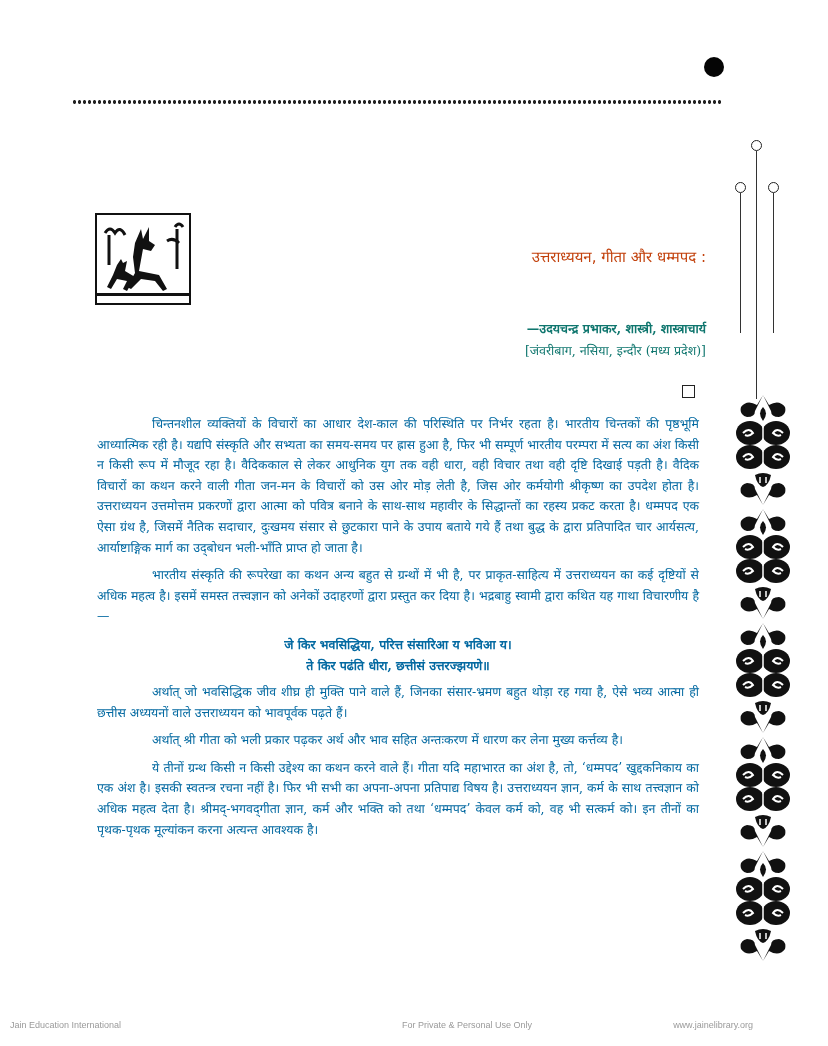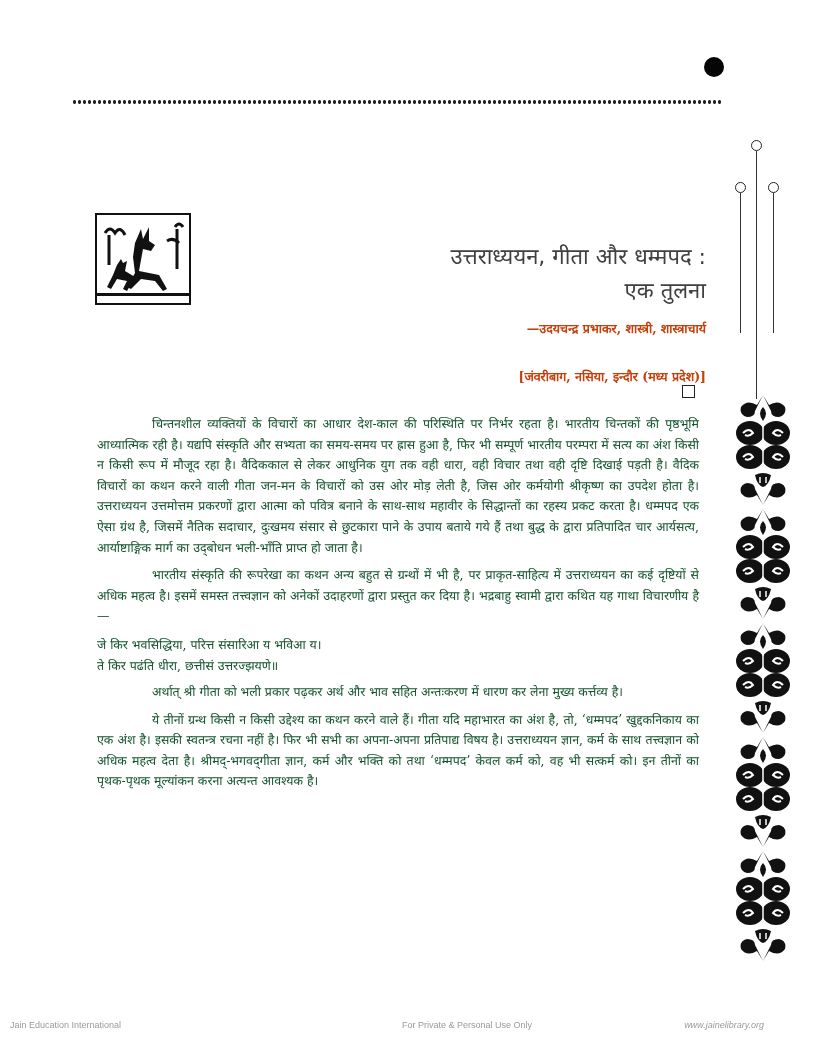--- a/index.html
+++ b/index.html
@@ -22,51 +22,51 @@
     position: absolute; width: 9px; height: 9px; border: 1.4px solid #222;
     border-radius: 50%; background: #fff;
   }
   .pin-line { position: absolute; width: 1px; background: #333; }
   .illustration {
     position: absolute; left: 95px; top: 213px; width: 96px; height: 92px;
   }
   .title {
     position: absolute; right: 122px; top: 240px; text-align: right;
     font-family: "DejaVu Sans", "Liberation Sans", sans-serif;
-    font-size: 22px; line-height: 34px; color: #404040; font-weight: normal; margin-left: 35px;
+    font-size: 15px; line-height: 34px; color: #c2410c; font-weight: normal; margin-left: 35px;
   }
   .byline {
     position: absolute; right: 122px; top: 318px; text-align: right;
-    font-size: 12.5px; line-height: 22px; color: #c2410c;
+    font-size: 12.5px; line-height: 22px; color: #0f766e;
   }
   .byline .author { font-weight: bold; }
-  .byline .bracket { font-weight: bold; margin-top: 26px; }
+  .byline .bracket { font-weight: normal; }
   .box-mark {
     position: absolute; left: 682px; top: 385px; width: 11px; height: 11px;
     border: 1.3px solid #222;
   }
   .body-text {
     position: absolute; left: 97px; top: 414px; width: 602px;
-    font-size: 12.4px; line-height: 20.6px; color: #14532d; text-align: justify;
+    font-size: 12.4px; line-height: 20.6px; color: #0369a1; text-align: justify;
   }
   .body-text p { margin: 0 0 7px 0; text-indent: 55px; }
   .verse {
-    font-weight: normal; margin: 2px 0 6px 0; text-indent: 0 !important;
+    text-align: center; font-weight: bold; margin: 2px 0 6px 0; text-indent: 0 !important;
     line-height: 21px;
   }
   .verse div { text-indent: 0; }
   .ornament-col { position: absolute; left: 733px; top: 393px; width: 60px; height: 572px; }
   .footer {
     position: absolute; top: 1020px; left: 0; width: 768px; height: 14px;
     font-family: "Liberation Sans", sans-serif; font-size: 9px; color: #9a9a9a;
   }
   .footer span { position: absolute; top: 0; }
   .footer .f-left { left: 10px; }
   .footer .f-center { left: 358px; margin-left: 44px; }
-  .footer .f-right { right: 4px; font-style: italic; }
+  .footer .f-right { right: 15px; }
 </style>
 </head>
 <body>
 
 <div class="page-dot"></div>
 <div class="dot-rule"></div>
 
 <div class="pins">
   <div class="pin-circle" style="left:21px;top:0;"></div>
   <div class="pin-line" style="left:26px;top:11px;height:248px;"></div>
@@ -88,37 +88,37 @@
     <g fill="#111">
       <path d="M40 30 l6 -14 l2 10 l6 -12 l0 14 l6 4 l-4 6 l-8 -2 l-4 22 l20 4 l8 14 l-4 2 l-8 -10 l-14 -2 l-10 10 l-4 -2 l8 -14 l-2 -16 z"></path>
       <path d="M22 52 l4 -6 l2 4 l4 -2 l-2 10 l10 6 l-8 14 l-4 -2 l4 -8 l-10 -2 l-6 10 l-4 -2 l6 -12 z"></path>
       <rect x="2" y="80" width="92" height="3"></rect>
     </g>
   </svg>
 </div>
 
 <div class="title">
   <div>उत्तराध्ययन, गीता और धम्मपद :</div>
-  <div>एक तुलना</div>
 </div>
 
 <div class="byline">
   <div class="author">—उदयचन्द्र प्रभाकर, शास्त्री, शास्त्राचार्य</div>
   <div class="bracket">[जंवरीबाग, नसिया, इन्दौर (मध्य प्रदेश)]</div>
 </div>
 
 <div class="box-mark"></div>
 
 <div class="body-text">
   <p>चिन्तनशील व्यक्तियों के विचारों का आधार देश-काल की परिस्थिति पर निर्भर रहता है। भारतीय चिन्तकों की पृष्ठभूमि आध्यात्मिक रही है। यद्यपि संस्कृति और सभ्यता का समय-समय पर ह्रास हुआ है, फिर भी सम्पूर्ण भारतीय परम्परा में सत्य का अंश किसी न किसी रूप में मौजूद रहा है। वैदिककाल से लेकर आधुनिक युग तक वही धारा, वही विचार तथा वही दृष्टि दिखाई पड़ती है। वैदिक विचारों का कथन करने वाली गीता जन-मन के विचारों को उस ओर मोड़ लेती है, जिस ओर कर्मयोगी श्रीकृष्ण का उपदेश होता है। उत्तराध्ययन उत्तमोत्तम प्रकरणों द्वारा आत्मा को पवित्र बनाने के साथ-साथ महावीर के सिद्धान्तों का रहस्य प्रकट करता है। धम्मपद एक ऐसा ग्रंथ है, जिसमें नैतिक सदाचार, दुःखमय संसार से छुटकारा पाने के उपाय बताये गये हैं तथा बुद्ध के द्वारा प्रतिपादित चार आर्यसत्य, आर्याष्टाङ्गिक मार्ग का उद्‌बोधन भली-भाँति प्राप्त हो जाता है।</p>
   <p>भारतीय संस्कृति की रूपरेखा का कथन अन्य बहुत से ग्रन्थों में भी है, पर प्राकृत-साहित्य में उत्तराध्ययन का कई दृष्टियों से अधिक महत्व है। इसमें समस्त तत्त्वज्ञान को अनेकों उदाहरणों द्वारा प्रस्तुत कर दिया है। भद्रबाहु स्वामी द्वारा कथित यह गाथा विचारणीय है—</p>
   <div class="verse">
     <div>जे किर भवसिद्धिया, परित्त संसारिआ य भविआ य।</div>
     <div>ते किर पढंति धीरा, छत्तीसं उत्तरज्झयणे॥</div>
   </div>
+  <p>अर्थात् जो भवसिद्धिक जीव शीघ्र ही मुक्ति पाने वाले हैं, जिनका संसार-भ्रमण बहुत थोड़ा रह गया है, ऐसे भव्य आत्मा ही छत्तीस अध्ययनों वाले उत्तराध्ययन को भावपूर्वक पढ़ते हैं।</p>
   <p>अर्थात् श्री गीता को भली प्रकार पढ़कर अर्थ और भाव सहित अन्तःकरण में धारण कर लेना मुख्य कर्त्तव्य है।</p>
   <p>ये तीनों ग्रन्थ किसी न किसी उद्देश्य का कथन करने वाले हैं। गीता यदि महाभारत का अंश है, तो, ‘धम्मपद’ खुद्दकनिकाय का एक अंश है। इसकी स्वतन्त्र रचना नहीं है। फिर भी सभी का अपना-अपना प्रतिपाद्य विषय है। उत्तराध्ययन ज्ञान, कर्म के साथ तत्त्वज्ञान को अधिक महत्व देता है। श्रीमद्-भगवद्‌गीता ज्ञान, कर्म और भक्ति को तथा ‘धम्मपद’ केवल कर्म को, वह भी सत्कर्म को। इन तीनों का पृथक-पृथक मूल्यांकन करना अत्यन्त आवश्यक है।</p>
 </div>
 
 <div class="ornament-col">
   <svg width="60" height="572" viewBox="0 0 60 572">
     <defs>
       <g id="motif">
         <path d="M30 2 l6 10 q10 -6 16 2 q2 8 -6 10 q-8 0 -8 -6 M30 2 l-6 10 q-10 -6 -16 2 q-2 8 6 10 q8 0 8 -6" fill="#111"></path>
         <path d="M30 14 q-6 6 0 14 q6 -8 0 -14z" fill="#111"></path>

